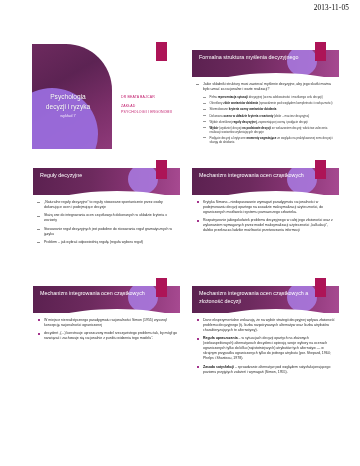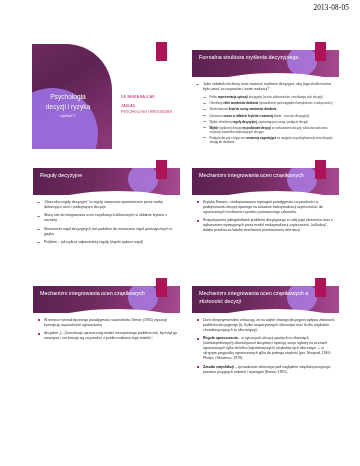--- a/index.html
+++ b/index.html
@@ -106,21 +106,21 @@
   }
   .b2:before{
     content:"";position:absolute;left:1px;top:1.6px;
     width:2.6px;height:.55px;background:#9a9a9a;
   }
   .b1 b,.b2 b{font-weight:bold;color:#111;}
 </style>
 </head>
 <body>
 
-<div class="page-date">2013-08-05</div>
+<div class="page-date">2013-11-05</div>
 
 <div class="deck">
 
   <div class="slide title-slide">
     <div class="art"></div>
     <div class="tag"></div>
     <div class="ttl">
       <div>Psychologia</div>
       <div>decyzji i ryzyka</div>
     </div>

